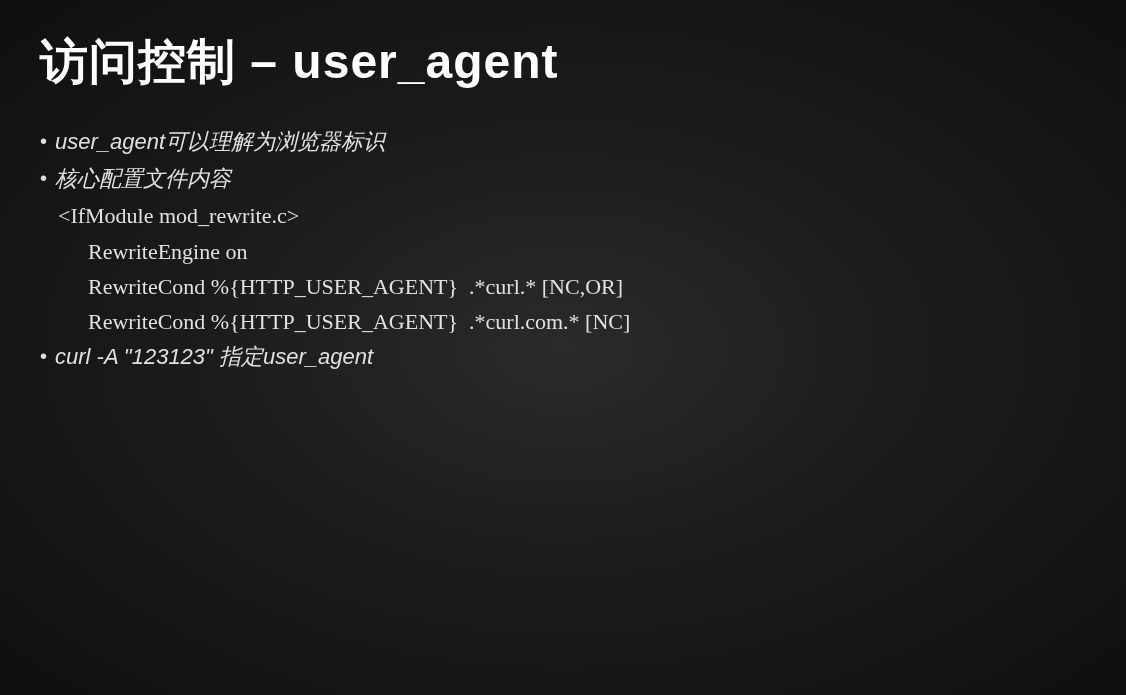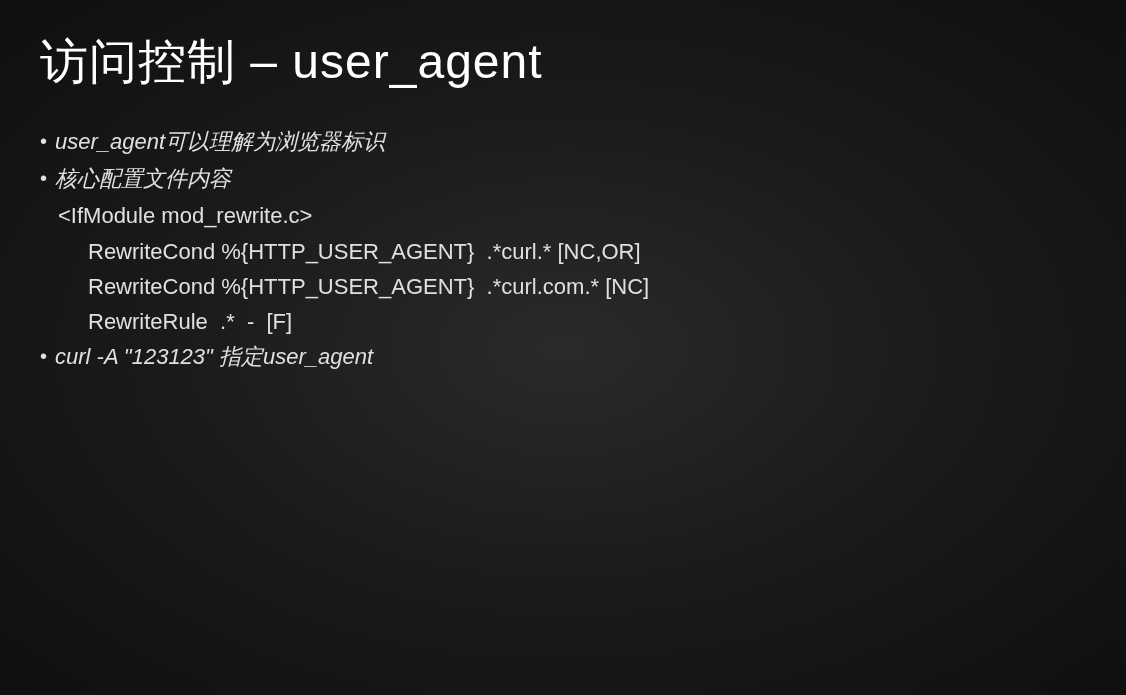--- a/index.html
+++ b/index.html
@@ -11,21 +11,21 @@
       width: 1126px;
       height: 695px;
       background: radial-gradient(ellipse at center, #2a2a2a 0%, #1a1a1a 50%, #0f0f0f 100%);
       color: #ffffff;
       font-family: "Segoe UI", "Microsoft YaHei", Arial, sans-serif;
       overflow: hidden;
       padding: 30px 40px;
     }
     .title {
       font-size: 48px;
-      font-weight: 400;
+      font-weight: 700;
       color: #ffffff;
       margin-bottom: 30px;
       letter-spacing: 1px;
     }
     .content {
       font-size: 22px;
       line-height: 1.6;
       color: #e0e0e0;
     }
     .bullet-row {
@@ -39,20 +39,21 @@
       line-height: 1.7;
     }
     .bullet-text {
       flex: 1;
       font-style: italic;
     }
     .code-block {
       padding-left: 18px;
       font-size: 22px;
       line-height: 1.6;
+      font-family: Liberation Serif, serif;
     }
     .code-line {
       white-space: pre;
     }
     .indent-1 {
       padding-left: 30px;
     }
   </style>
 </head>
 <body>
@@ -65,22 +66,22 @@
     <span class="bullet-text">user_agent可以理解为浏览器标识</span>
   </div>
 
   <div class="bullet-row">
     <span class="bullet">•</span>
     <span class="bullet-text">核心配置文件内容</span>
   </div>
 
   <div class="code-block">
     <div class="code-line">&lt;IfModule mod_rewrite.c&gt;</div>
+    <div class="code-line indent-1">RewriteEngine on</div>
     <div class="code-line indent-1">RewriteCond %{HTTP_USER_AGENT}  .*curl.* [NC,OR]</div>
     <div class="code-line indent-1">RewriteCond %{HTTP_USER_AGENT}  .*curl.com.* [NC]</div>
-    <div class="code-line indent-1">RewriteRule  .*  -  [F]</div>
   </div>
 
   <div class="bullet-row">
     <span class="bullet">•</span>
     <span class="bullet-text">curl -A "123123" 指定user_agent</span>
   </div>
 </div>
 
 </body></html>

